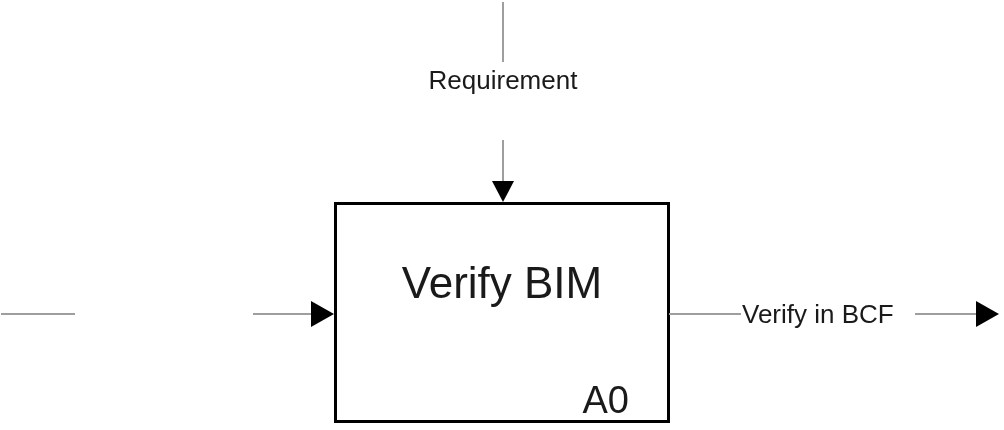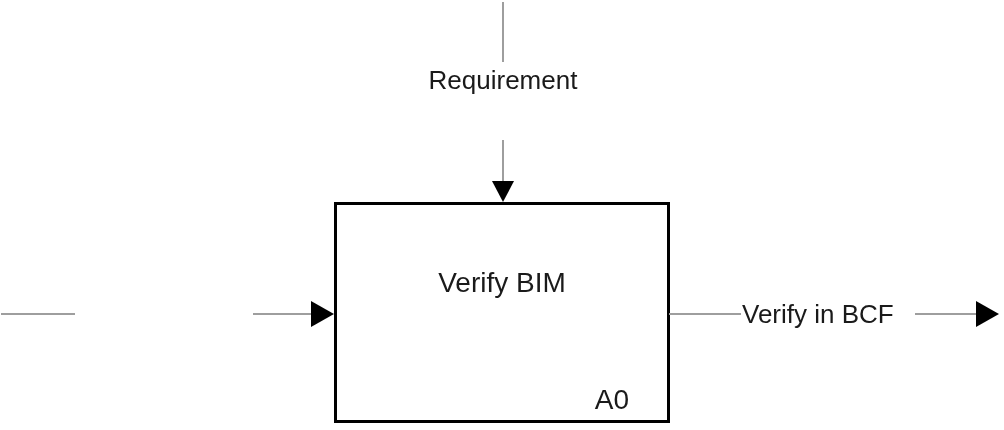--- a/index.html
+++ b/index.html
@@ -71,28 +71,28 @@
     position: absolute;
     left: 334px; top: 202px;
     width: 336px; height: 221px;
     border: 3px solid var(--border);
     background: var(--background);
   }
   .process-box-title {
     position: absolute;
     left: 0; right: 0; top: 60px;
     text-align: center;
-    font-size: 28px;
+    font-size: 44px;
     line-height: 36px;
     white-space: nowrap;
   }
   .process-box-id {
     position: absolute;
     right: 38px; bottom: 2px;
-    font-size: 28px;
+    font-size: 38px;
     line-height: 36px;
   }
 </style>
 </head>
 <body>
 
 <div class="canvas">
 
   <div class="line ctl-line-upper"></div>
   <div class="arrow-label control-label">

